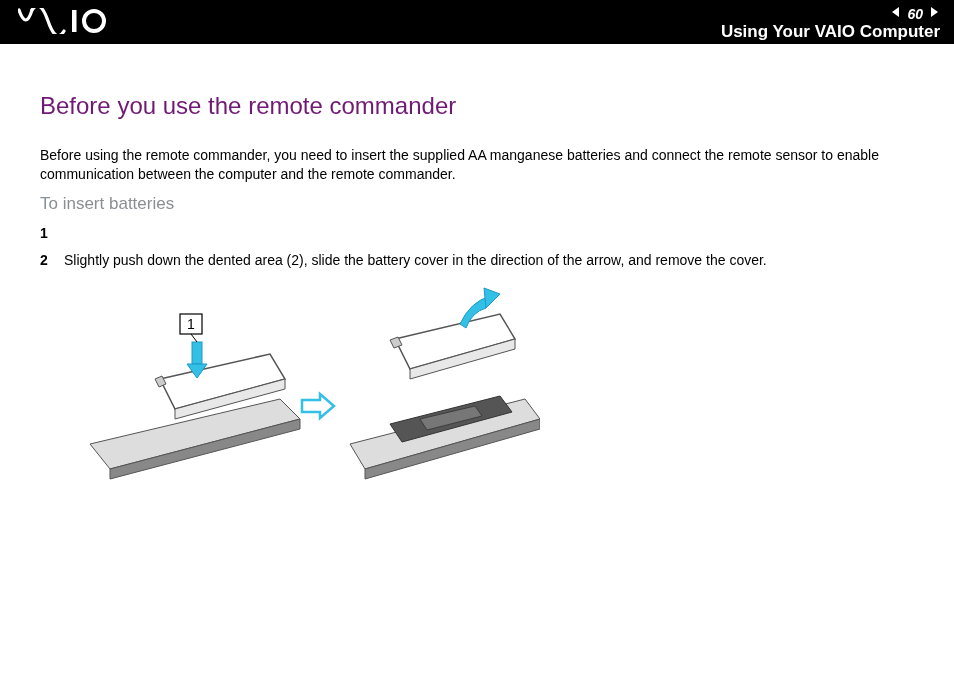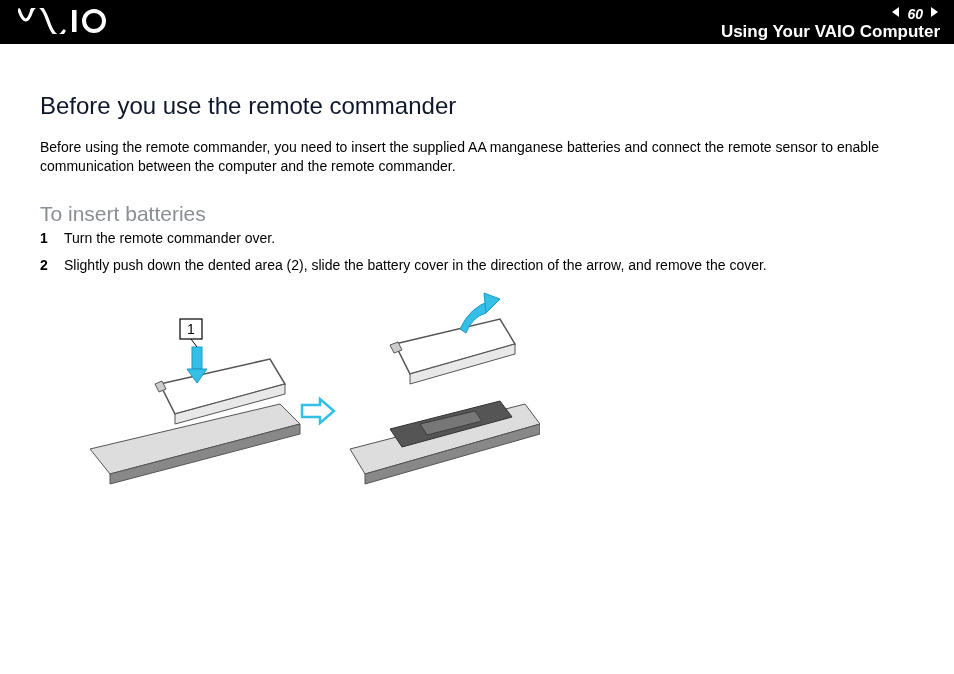--- a/index.html
+++ b/index.html
@@ -49,34 +49,34 @@
     color: #fff;
     font-size: 17px;
     font-weight: bold;
   }
   .content {
     padding: 48px 40px 0 40px;
   }
   .heading {
     font-size: 24px;
     font-weight: normal;
-    color: #0f172a;
-    margin-bottom: 18px;
+    color: #701a75;
+    margin-bottom: 26px;
   }
   .intro {
     font-size: 14px;
     line-height: 1.35;
     color: #000;
-    margin-bottom: 26px;
+    margin-bottom: 10px;
   }
   .subheading {
-    font-size: 21px;
+    font-size: 17px;
     color: #8a8f95;
     font-weight: normal;
-    margin-bottom: 3px;
+    margin-bottom: 10px;
   }
   .steps {
     list-style: none;
     counter-reset: step;
   }
   .step {
     display: flex;
     align-items: baseline;
     margin-bottom: 8px;
     font-size: 14px;
@@ -119,21 +119,20 @@
   <div class="section-label">Using Your VAIO Computer</div>
 </div>
 
 <div class="content">
   <h1 class="heading">Before you use the remote commander</h1>
   <p class="intro">Before using the remote commander, you need to insert the supplied AA manganese batteries and connect the remote sensor to enable communication between the computer and the remote commander.</p>
   <h2 class="subheading">To insert batteries</h2>
   <ol class="steps">
     <li class="step">
       <span class="step-num">1</span>
-      <span>Turn the remote commander over.</span>
     </li>
     <li class="step">
       <span class="step-num">2</span>
       <span>Slightly push down the dented area (2), slide the battery cover in the direction of the arrow, and remove the cover.</span>
     </li>
   </ol>
 
   <div class="illustration">
     <svg width="460" height="210" viewBox="0 0 460 210">
 

